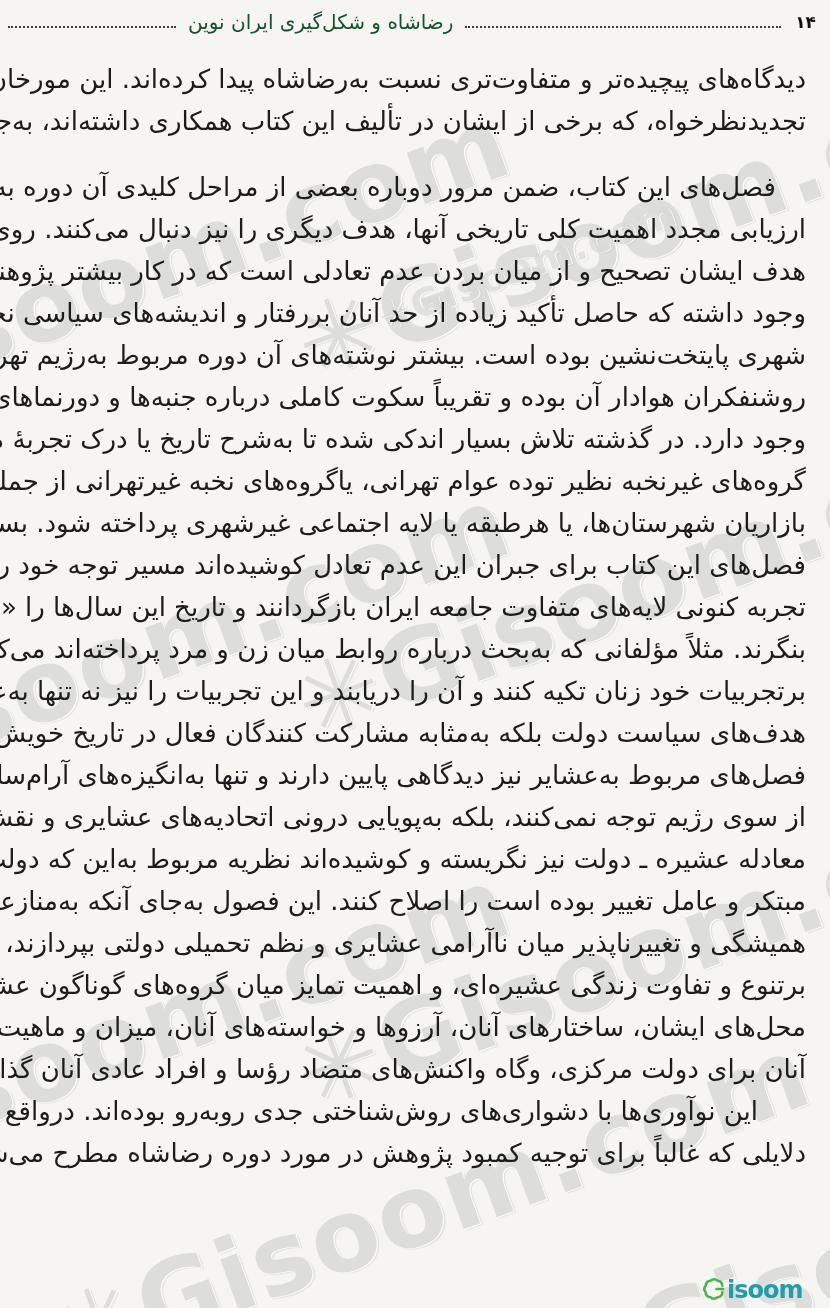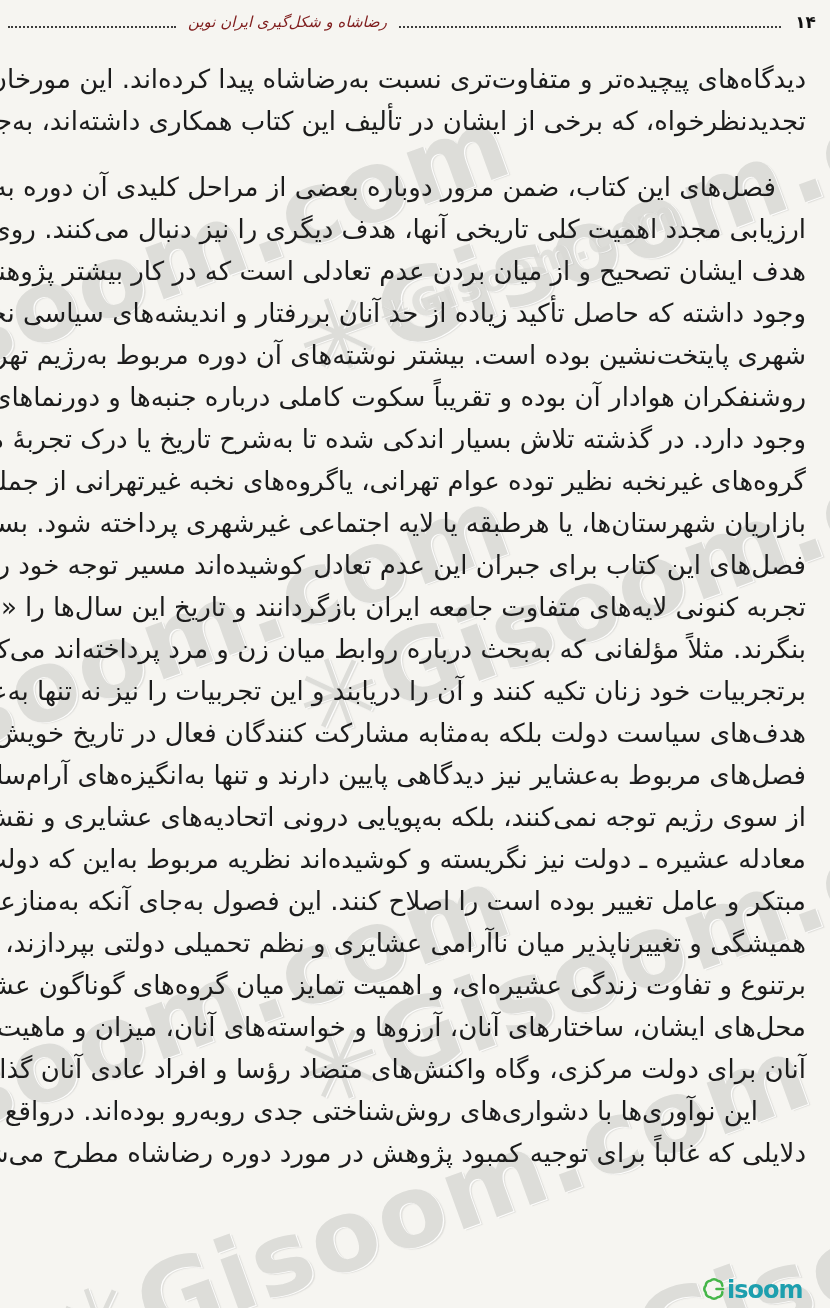--- a/index.html
+++ b/index.html
@@ -11,22 +11,22 @@
       letter-spacing:2px;transform:rotate(-20deg);transform-origin:0 50%;
       text-shadow:1px 1px 0 #ffffff,2px 2px 1px rgba(175,175,172,.35);
       font-size:100px;line-height:1;pointer-events:none;user-select:none;}
   .wm.small{font-size:38px;opacity:.7;}
   
   #header{position:absolute;top:6px;left:8px;right:14px;height:32px;display:flex;
           align-items:center;direction:ltr;color:#262626;}
   .leader{border-bottom:2.6px dotted #3c3c3c;height:0;transform:translateY(5px);}
   .leader.fixed{width:168px;flex:0 0 auto;}
   .leader.grow{flex:1 1 auto;}
-  #book-title{flex:0 0 auto;padding:0 12px;font-style:italic;font-size:15px;
-              direction:rtl;white-space:nowrap;color:#7f1d1d;}
+  #book-title{flex:0 0 auto;padding:0 12px;font-size:20px;
+              direction:rtl;white-space:nowrap;color:#14532d;}
   #page-number{flex:0 0 auto;padding-left:14px;font-weight:bold;font-size:17px;
                direction:rtl;color:#111;}
   
   #body-text{position:absolute;top:58px;right:24px;left:18px;direction:rtl;
              color:#1c1c1c;font-size:26px;}
   .bl{height:42px;line-height:42px;white-space:nowrap;text-align:justify;
       text-align-last:justify;overflow:visible;}
   .bl.end{text-align:right;text-align-last:right;}
   .bl.ind-sm{padding-right:30px;margin-top:24px;}
   .bl.ind{padding-right:48px;}

